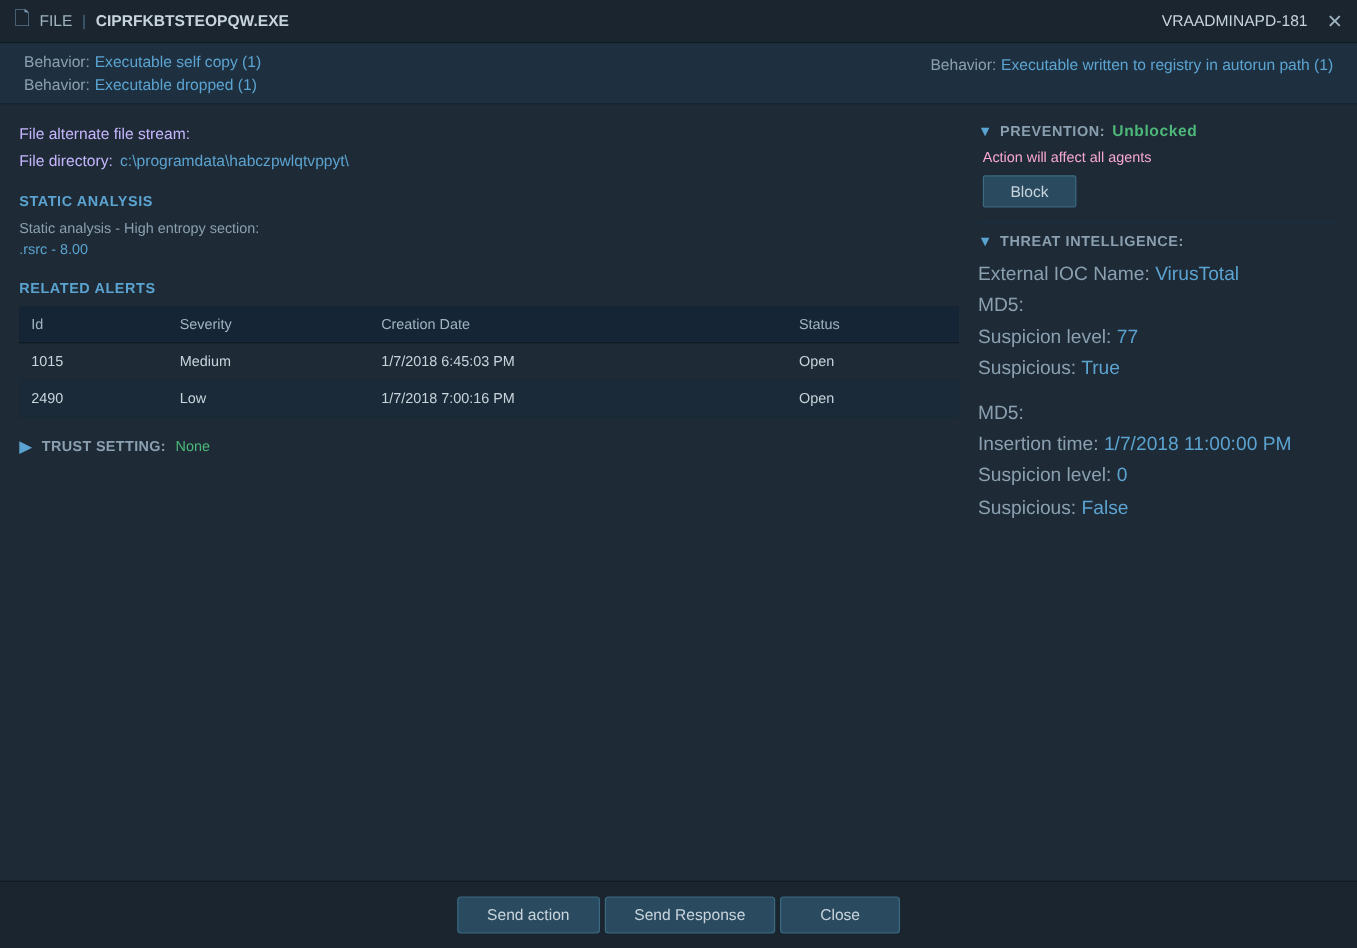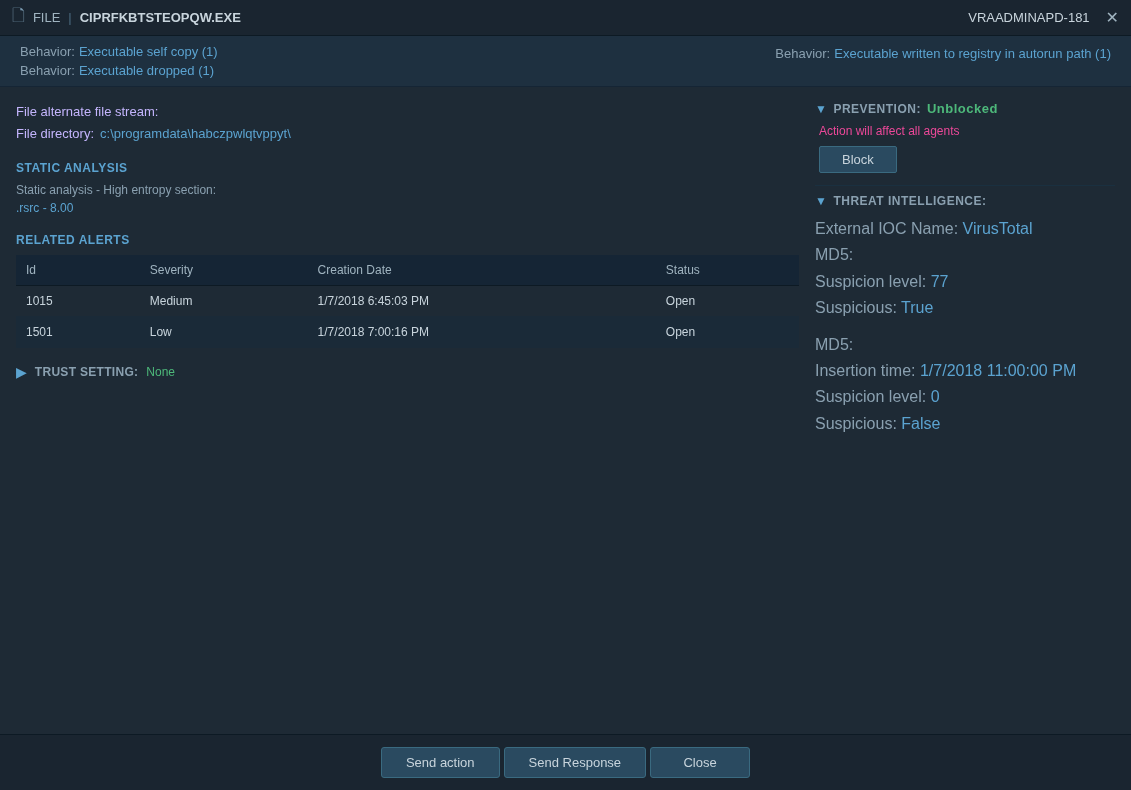--- a/index.html
+++ b/index.html
@@ -102,21 +102,21 @@
     .section-header .chevron {
       color: #5ba3d0;
       font-size: 12px;
     }
     .prevention-status {
       color: #4db87a;
       font-size: 13px;
       font-weight: bold;
     }
     .action-note {
-      color: #ec4899;
+      color: #f9a8d4;
       font-size: 12px;
       margin-bottom: 8px;
       margin-left: 4px;
     }
     .block-btn {
       background: #2a4a60;
       border: 1px solid #3a6a80;
       color: #c8d4dc;
       padding: 5px 22px;
       cursor: pointer;
@@ -293,21 +293,21 @@
           </tr>
         </thead>
         <tbody id="alerts-tbody">
         <tr>
               <td>1015</td>
               <td>Medium</td>
               <td>1/7/2018 6:45:03 PM</td>
               <td>Open</td>
             </tr>
             <tr>
-              <td>1501</td>
+              <td>2490</td>
               <td>Low</td>
               <td>1/7/2018 7:00:16 PM</td>
               <td>Open</td>
             </tr>
           </tbody>
       </table>
     </div>
 
     <div class="trust-setting">
       <span class="trust-chevron">▶</span>

